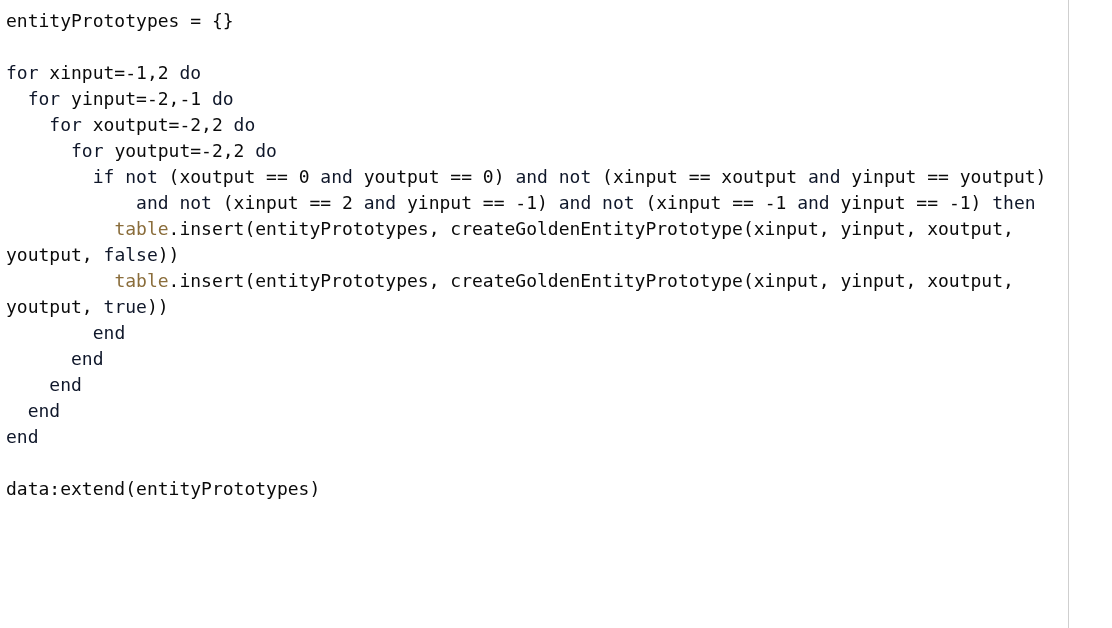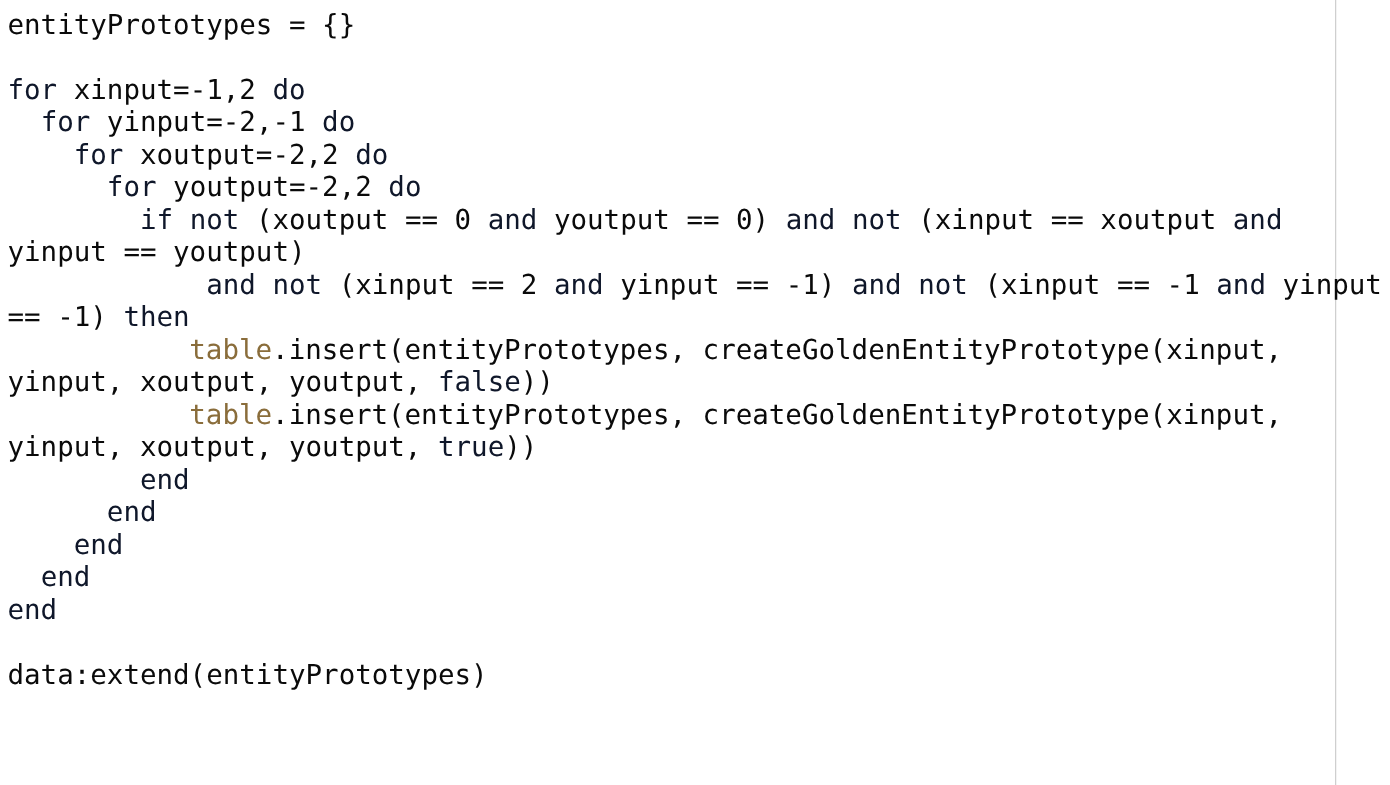--- a/index.html
+++ b/index.html
@@ -31,34 +31,34 @@
     background: #cfcfcf;
     z-index: 0;
   }
 
   #code {
     position: relative;
     z-index: 1;
     margin: 0;
     padding: 8px 0 0 6px;
     font-family: "DejaVu Sans Mono", "Liberation Mono", monospace;
-    font-size: 22px;
+    font-size: 18px;
     line-height: 26px;
     color: #0a0a0a;
     white-space: pre-wrap;
     word-break: break-word;
     width: 1100px;
     letter-spacing: 0px;
     -webkit-font-smoothing: antialiased;
   }
 
   .ln { display: block; min-height: 26px; }
   .kw  { color: #0f172a; }
   .id  { color: #0a0a0a; }
-  .lib { color: #8a6d3b; margin-left: 13px; }
+  .lib { color: #8a6d3b; }
   .blank { display: block; height: 26px; }
 </style>
 </head>
 <body>
 
 <div id="editor">
   <div id="ruler" style="left: 1068px; background: rgb(207, 207, 207);"></div>
   <div id="code" style="color: rgb(10, 10, 10);"><span class="ln"><span class="id">entityPrototypes = {}</span></span><span class="blank"></span><span class="ln"><span class="kw">for</span><span class="id"> xinput=-1,2 </span><span class="kw">do</span></span><span class="ln"><span class="id">  </span><span class="kw">for</span><span class="id"> yinput=-2,-1 </span><span class="kw">do</span></span><span class="ln"><span class="id">    </span><span class="kw">for</span><span class="id"> xoutput=-2,2 </span><span class="kw">do</span></span><span class="ln"><span class="id">      </span><span class="kw">for</span><span class="id"> youtput=-2,2 </span><span class="kw">do</span></span><span class="ln"><span class="id">        </span><span class="kw">if</span><span class="id"> </span><span class="kw">not</span><span class="id"> (xoutput == 0 </span><span class="kw">and</span><span class="id"> youtput == 0) </span><span class="kw">and</span><span class="id"> </span><span class="kw">not</span><span class="id"> (xinput == xoutput </span><span class="kw">and</span><span class="id"> yinput == youtput)</span></span><span class="ln"><span class="id">            </span><span class="kw">and</span><span class="id"> </span><span class="kw">not</span><span class="id"> (xinput == 2 </span><span class="kw">and</span><span class="id"> yinput == -1) </span><span class="kw">and</span><span class="id"> </span><span class="kw">not</span><span class="id"> (xinput == -1 </span><span class="kw">and</span><span class="id"> yinput == -1) </span><span class="kw">then</span></span><span class="ln"><span class="id">          </span><span class="lib">table</span><span class="id">.insert(entityPrototypes, createGoldenEntityPrototype(xinput, yinput, xoutput, youtput, </span><span class="kw">false</span><span class="id">))</span></span><span class="ln"><span class="id">          </span><span class="lib">table</span><span class="id">.insert(entityPrototypes, createGoldenEntityPrototype(xinput, yinput, xoutput, youtput, </span><span class="kw">true</span><span class="id">))</span></span><span class="ln"><span class="id">        </span><span class="kw">end</span></span><span class="ln"><span class="id">      </span><span class="kw">end</span></span><span class="ln"><span class="id">    </span><span class="kw">end</span></span><span class="ln"><span class="id">  </span><span class="kw">end</span></span><span class="ln"><span class="kw">end</span></span><span class="blank"></span><span class="ln"><span class="id">data:extend(entityPrototypes)</span></span></div>
 </div>
 

